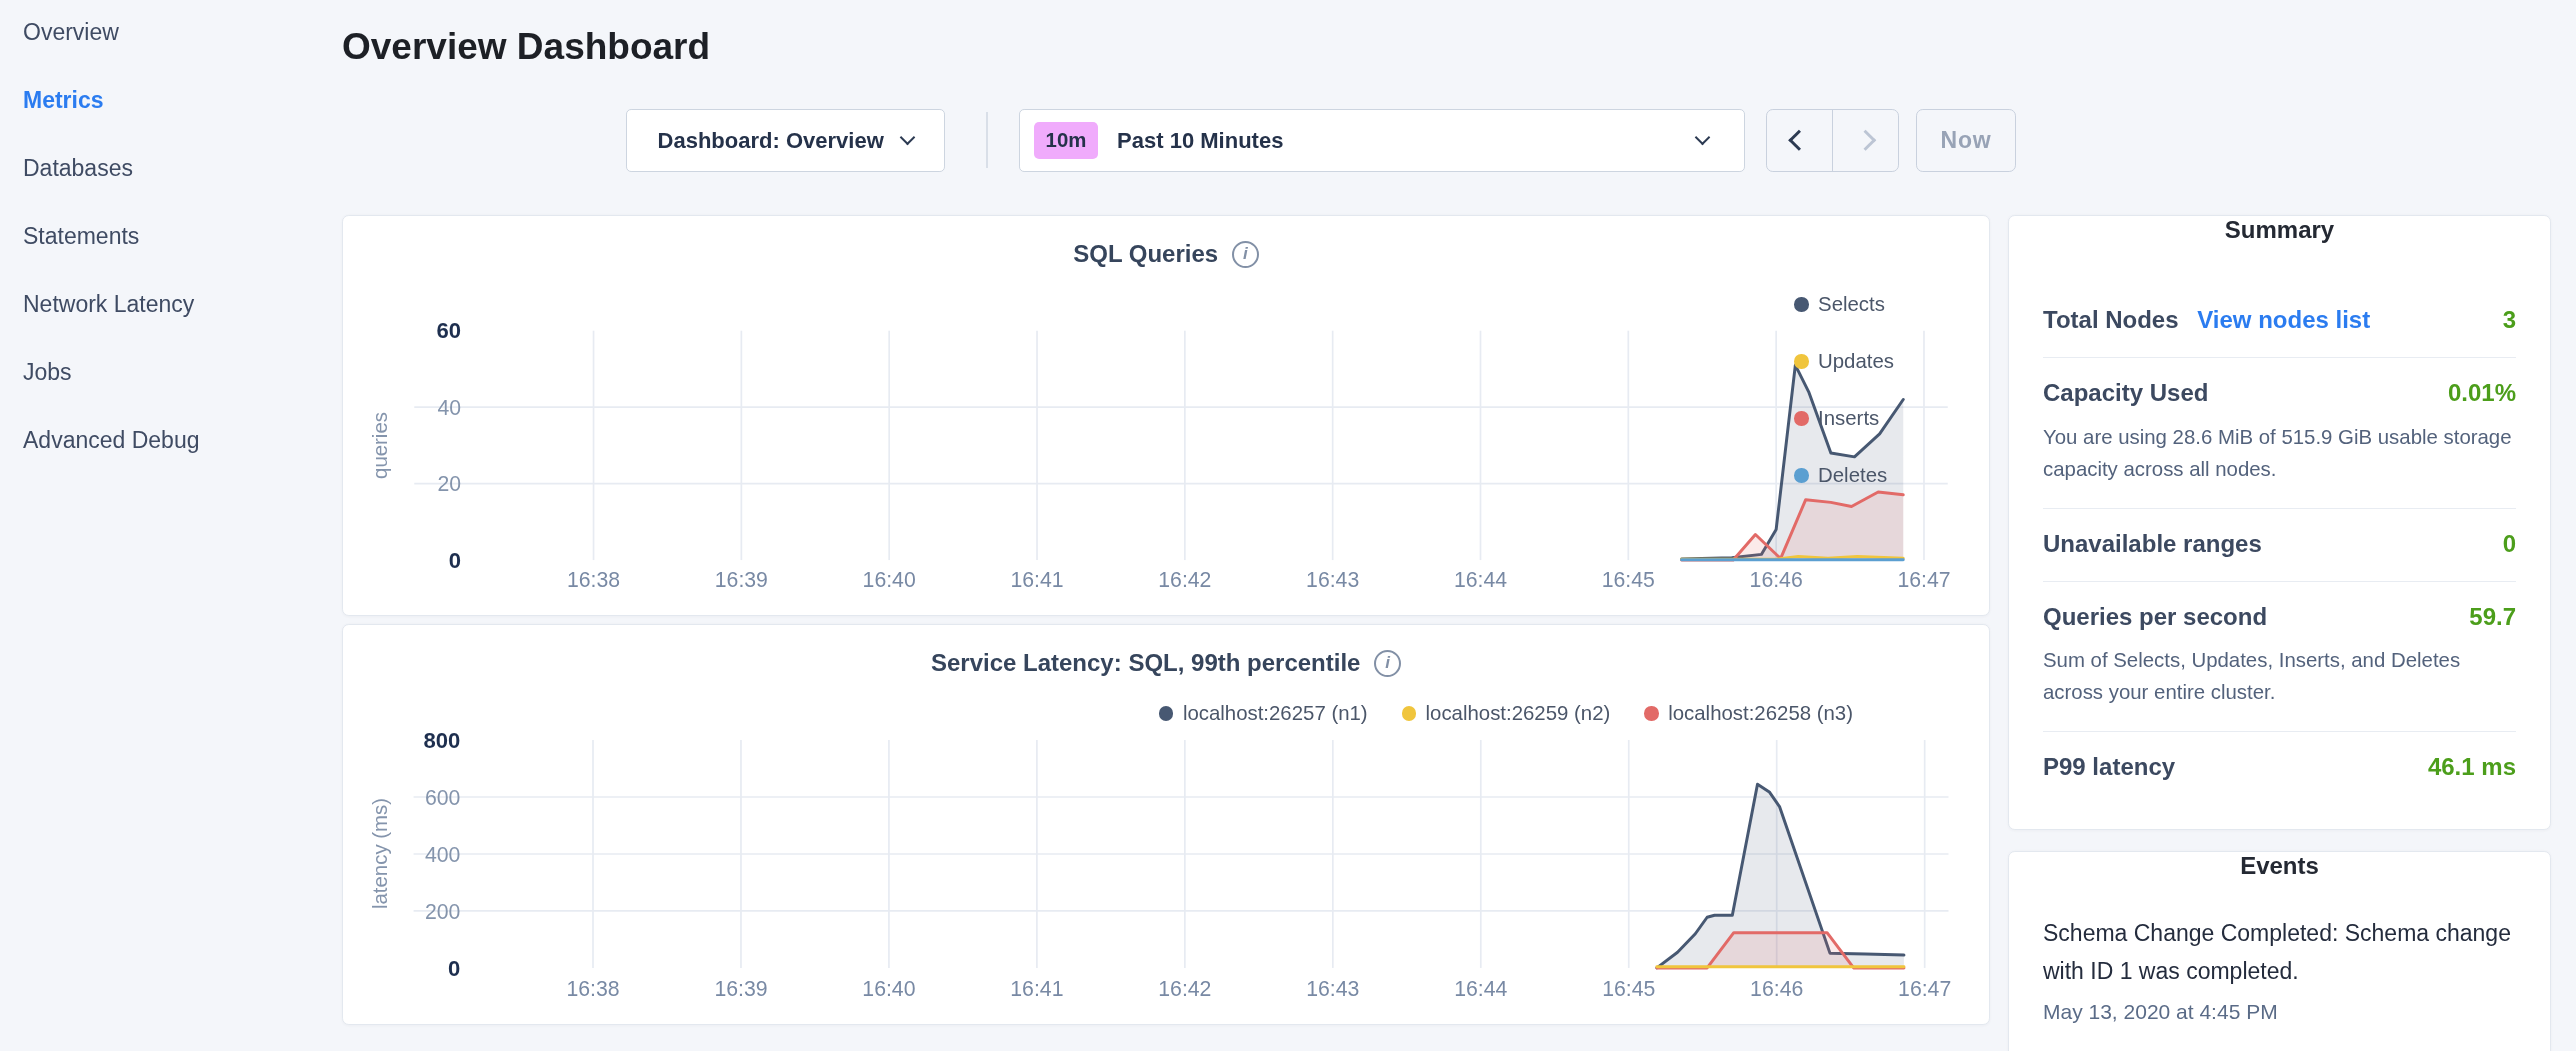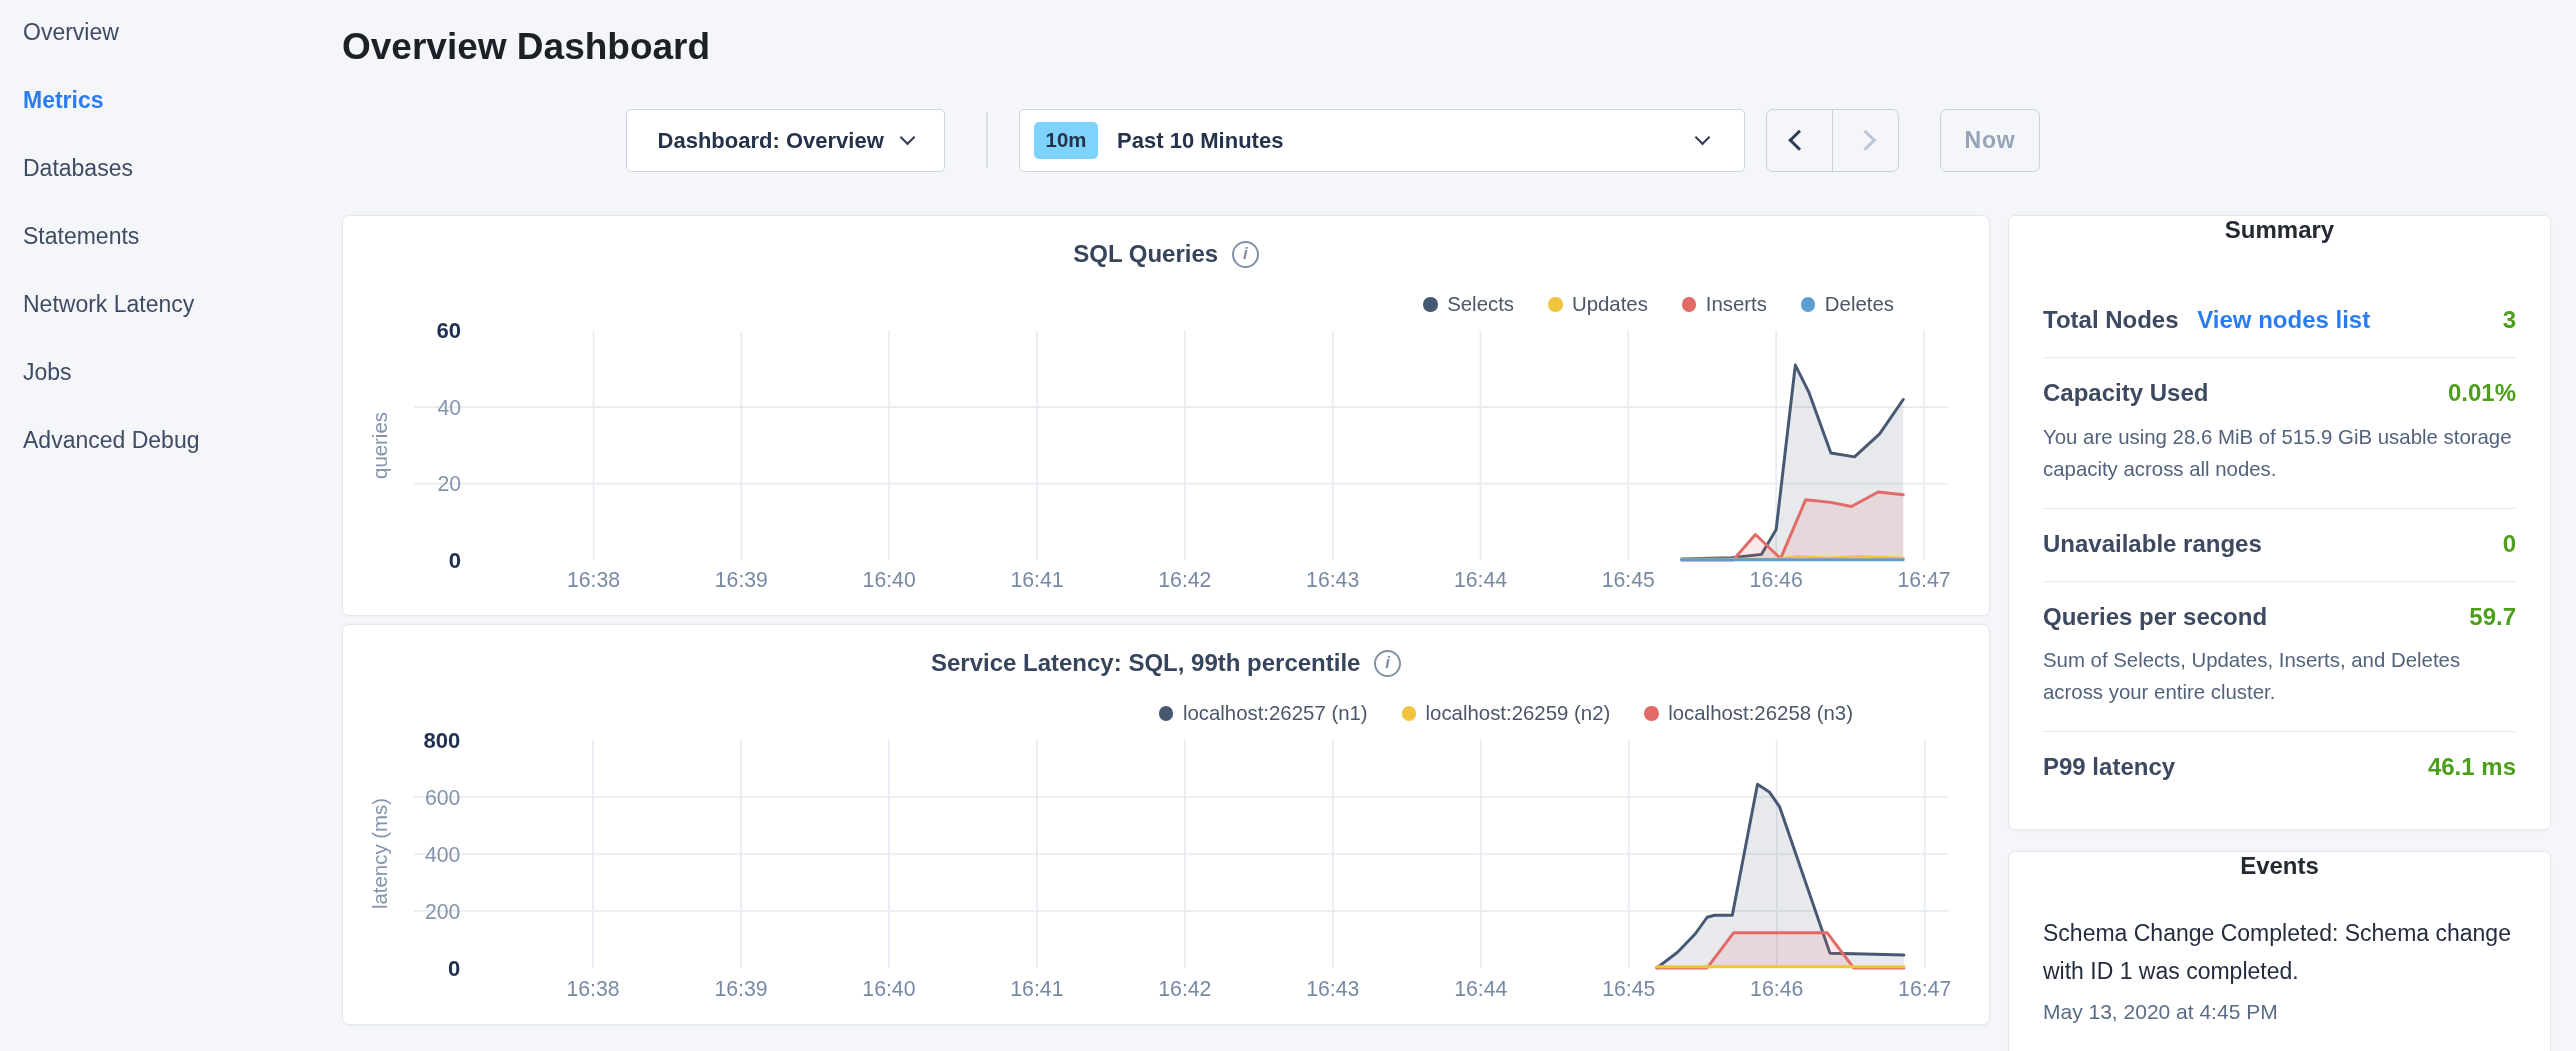--- a/index.html
+++ b/index.html
@@ -37,21 +37,21 @@
     border-right:2.6px solid #2c3a52; border-bottom:2.6px solid #2c3a52;
   }
   .chev.down  { transform:rotate(45deg);  margin-top:-6px; }
   .chev.left  { transform:rotate(135deg); width:14.5px; height:14.5px; border-width:3.4px; }
   .chev.right { transform:rotate(-45deg); width:14.5px; height:14.5px; border-width:3.4px; border-color:#bcc5d4; }
   .ctl-divider {
     position:absolute; left:986px; top:3.4px; width:1.7px; height:56px; background:#d9dfe8;
   }
   .time-selector { justify-content:flex-start; padding:0 13.6px; }
   .time-badge {
-    background:#7dd3fc; border-radius:5.1px; padding:6.8px 12px;
+    background:#f0abfc; border-radius:5.1px; padding:6.8px 12px;
     font-size:20.4px; font-weight:700; color:#25324a; margin-right:18.7px;
   }
   .time-label { font-size:22px; font-weight:700; color:#25324a; flex:1; text-align:left; }
   .time-chev { margin-right:22px; border-width:2.1px; }
   .btn-plain { background:transparent; border:1.7px solid #c9d1de; border-radius:6.8px; }
   .pn-group { display:flex; padding:0; }
   .pn-half { width:50%; height:100%; display:flex; align-items:center; justify-content:center; cursor:pointer; }
   .pn-half:first-child { border-right:1.7px solid #c9d1de; }
   .now-btn { color:#98a3b6; font-size:23px; letter-spacing:0.9px; }
 
@@ -140,31 +140,31 @@
 
   <div class="ctl btn-plain pn-group" style="left:1766px; width:133px;">
     <span class="pn-half">
       <span class="chev left"></span>
     </span>
     <span class="pn-half">
       <span class="chev right"></span>
     </span>
   </div>
 
-  <div class="ctl btn-plain now-btn" style="left:1916px; width:100px;margin-left:24px;">
+  <div class="ctl btn-plain now-btn" style="left:1916px; width:100px;">
     <span>Now</span>
   </div>
 </div>
 
 <section class="card card-sql">
   <div class="chart-title-row">
     <span class="chart-title">SQL Queries</span>
     <span class="info-icon">i</span>
   </div>
-  <div class="legend" style="right:95px;">
+  <div class="legend" style="right:95px;flex-direction:column;">
       <span class="legend-item">
         <span class="legend-dot" style="background: rgb(71, 88, 114);"></span>
         <span>Selects</span>
       </span>
       <span class="legend-item">
         <span class="legend-dot" style="background: rgb(240, 197, 61);"></span>
         <span>Updates</span>
       </span>
       <span class="legend-item">
         <span class="legend-dot" style="background: rgb(226, 106, 103);"></span>

